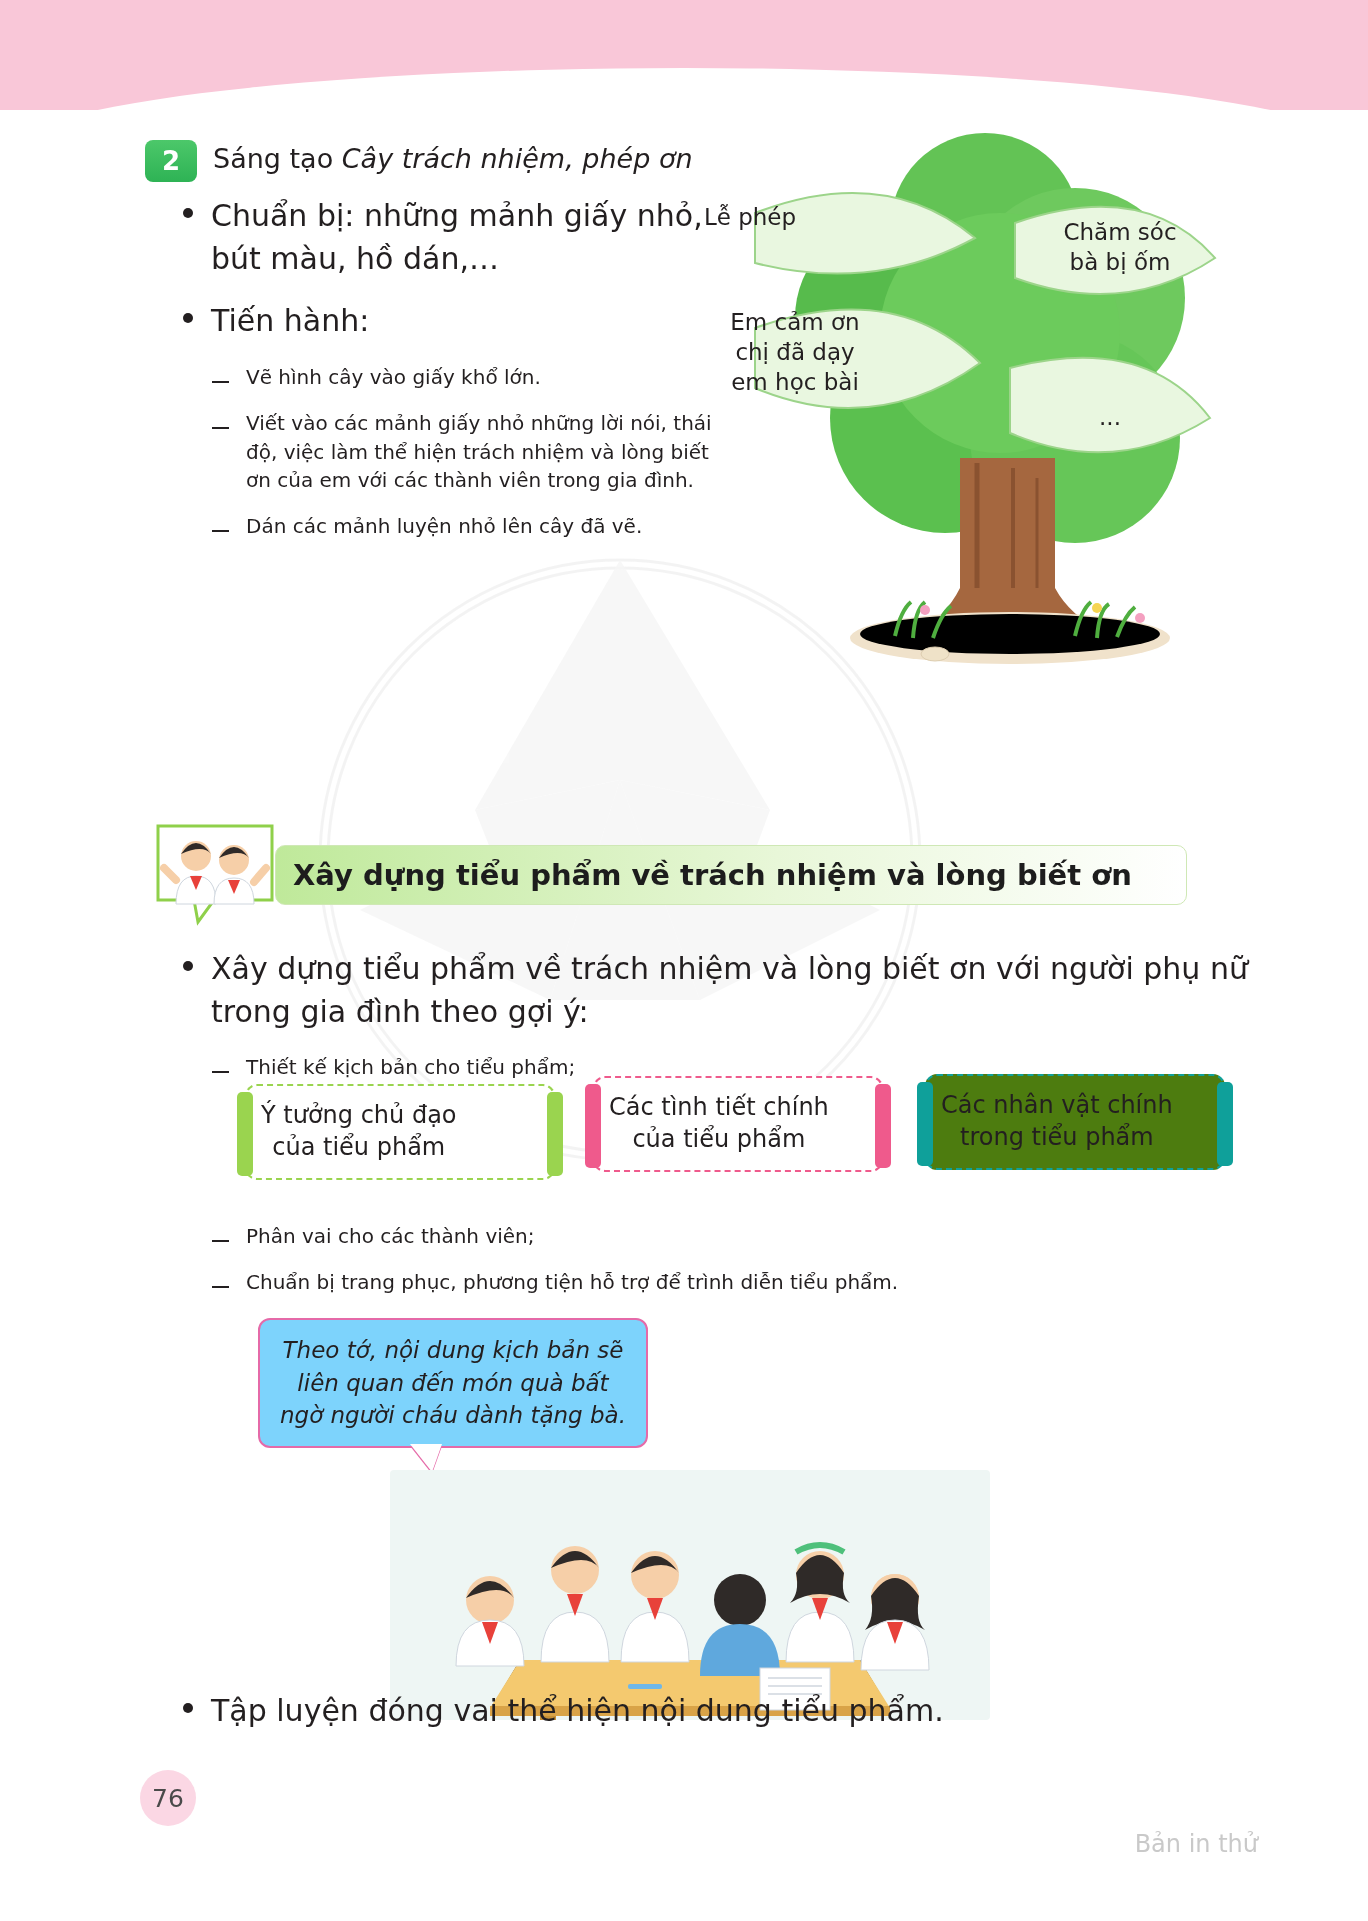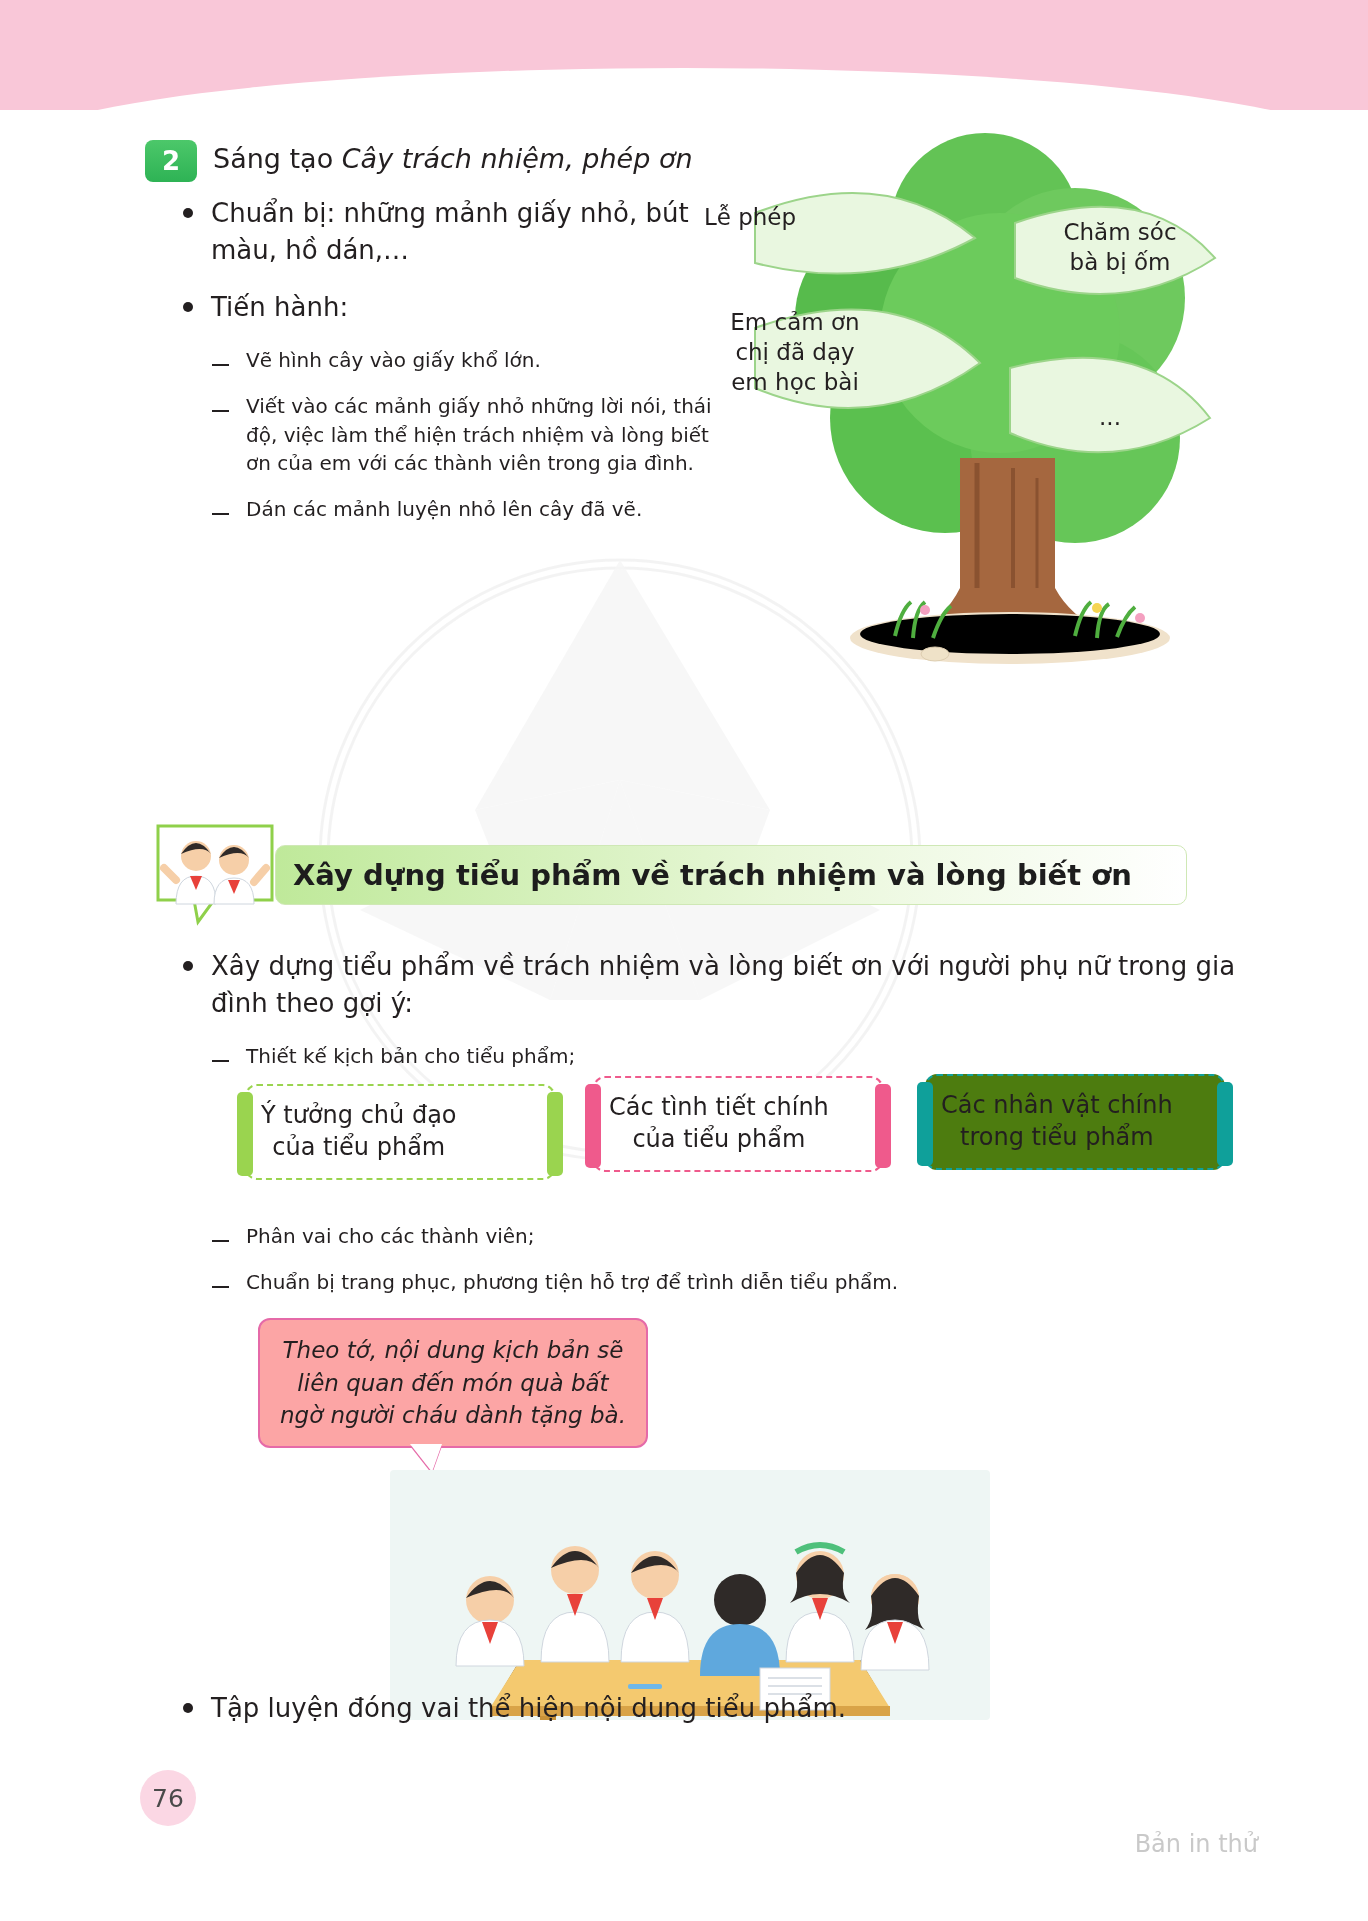--- a/index.html
+++ b/index.html
@@ -41,21 +41,21 @@
   }
   .sec-title{
     position:absolute;left:213px;top:143px;
     font-size:27px;color:#231f20;
   }
   .sec-title em{font-style:italic;}
 
   .blk{position:absolute;width:560px;left:175px;}
   .b-item{
     position:relative;padding-left:36px;margin-bottom:20px;
-    font-size:26px;line-height:1.42;color:#231f20;
+    font-size:30px;line-height:1.42;color:#231f20;
   }
   .b-item:before{
     content:"";position:absolute;left:8px;top:13px;
     width:10px;height:10px;border-radius:50%;background:#231f20;
   }
   .d-item{
     position:relative;padding-left:36px;margin-bottom:18px;
     font-size:20px;line-height:1.42;color:#231f20;
   }
   .d-item:before{
@@ -98,21 +98,21 @@
   .bx2{left:348px;width:290px;top:-8px;border:2px dashed #ef5a8c;background:#fff;}
   .bx2:before{content:"";position:absolute;left:-10px;top:6px;width:16px;height:84px;background:#ef5a8c;border-radius:5px;}
   .bx2:after{content:"";position:absolute;right:-10px;top:6px;width:16px;height:84px;background:#ef5a8c;border-radius:5px;}
   .bx3{left:680px;width:300px;top:-10px;border:2px dashed #0fa09a;background:#4d7c0f;}
   .bx3:before{content:"";position:absolute;left:-10px;top:6px;width:16px;height:84px;background:#0fa09a;border-radius:5px;}
   .bx3:after{content:"";position:absolute;right:-10px;top:6px;width:16px;height:84px;background:#0fa09a;border-radius:5px;}
 
   
   .bubble{
     position:absolute;left:258px;top:1318px;width:390px;
-    border:2px solid #e56aa8;border-radius:12px;background:#fca5a5;
+    border:2px solid #e56aa8;border-radius:12px;background:#7dd3fc;
     padding:14px 18px;box-sizing:border-box;
     font-size:23px;font-style:italic;color:#231f20;text-align:center;line-height:1.42;
   }
   .bubble:after{
     content:"";position:absolute;left:150px;bottom:-26px;
     border-left:22px solid transparent;border-right:10px solid transparent;
     border-top:28px solid #fff;
     filter:drop-shadow(0 2px 0 #e56aa8);
   }
 

